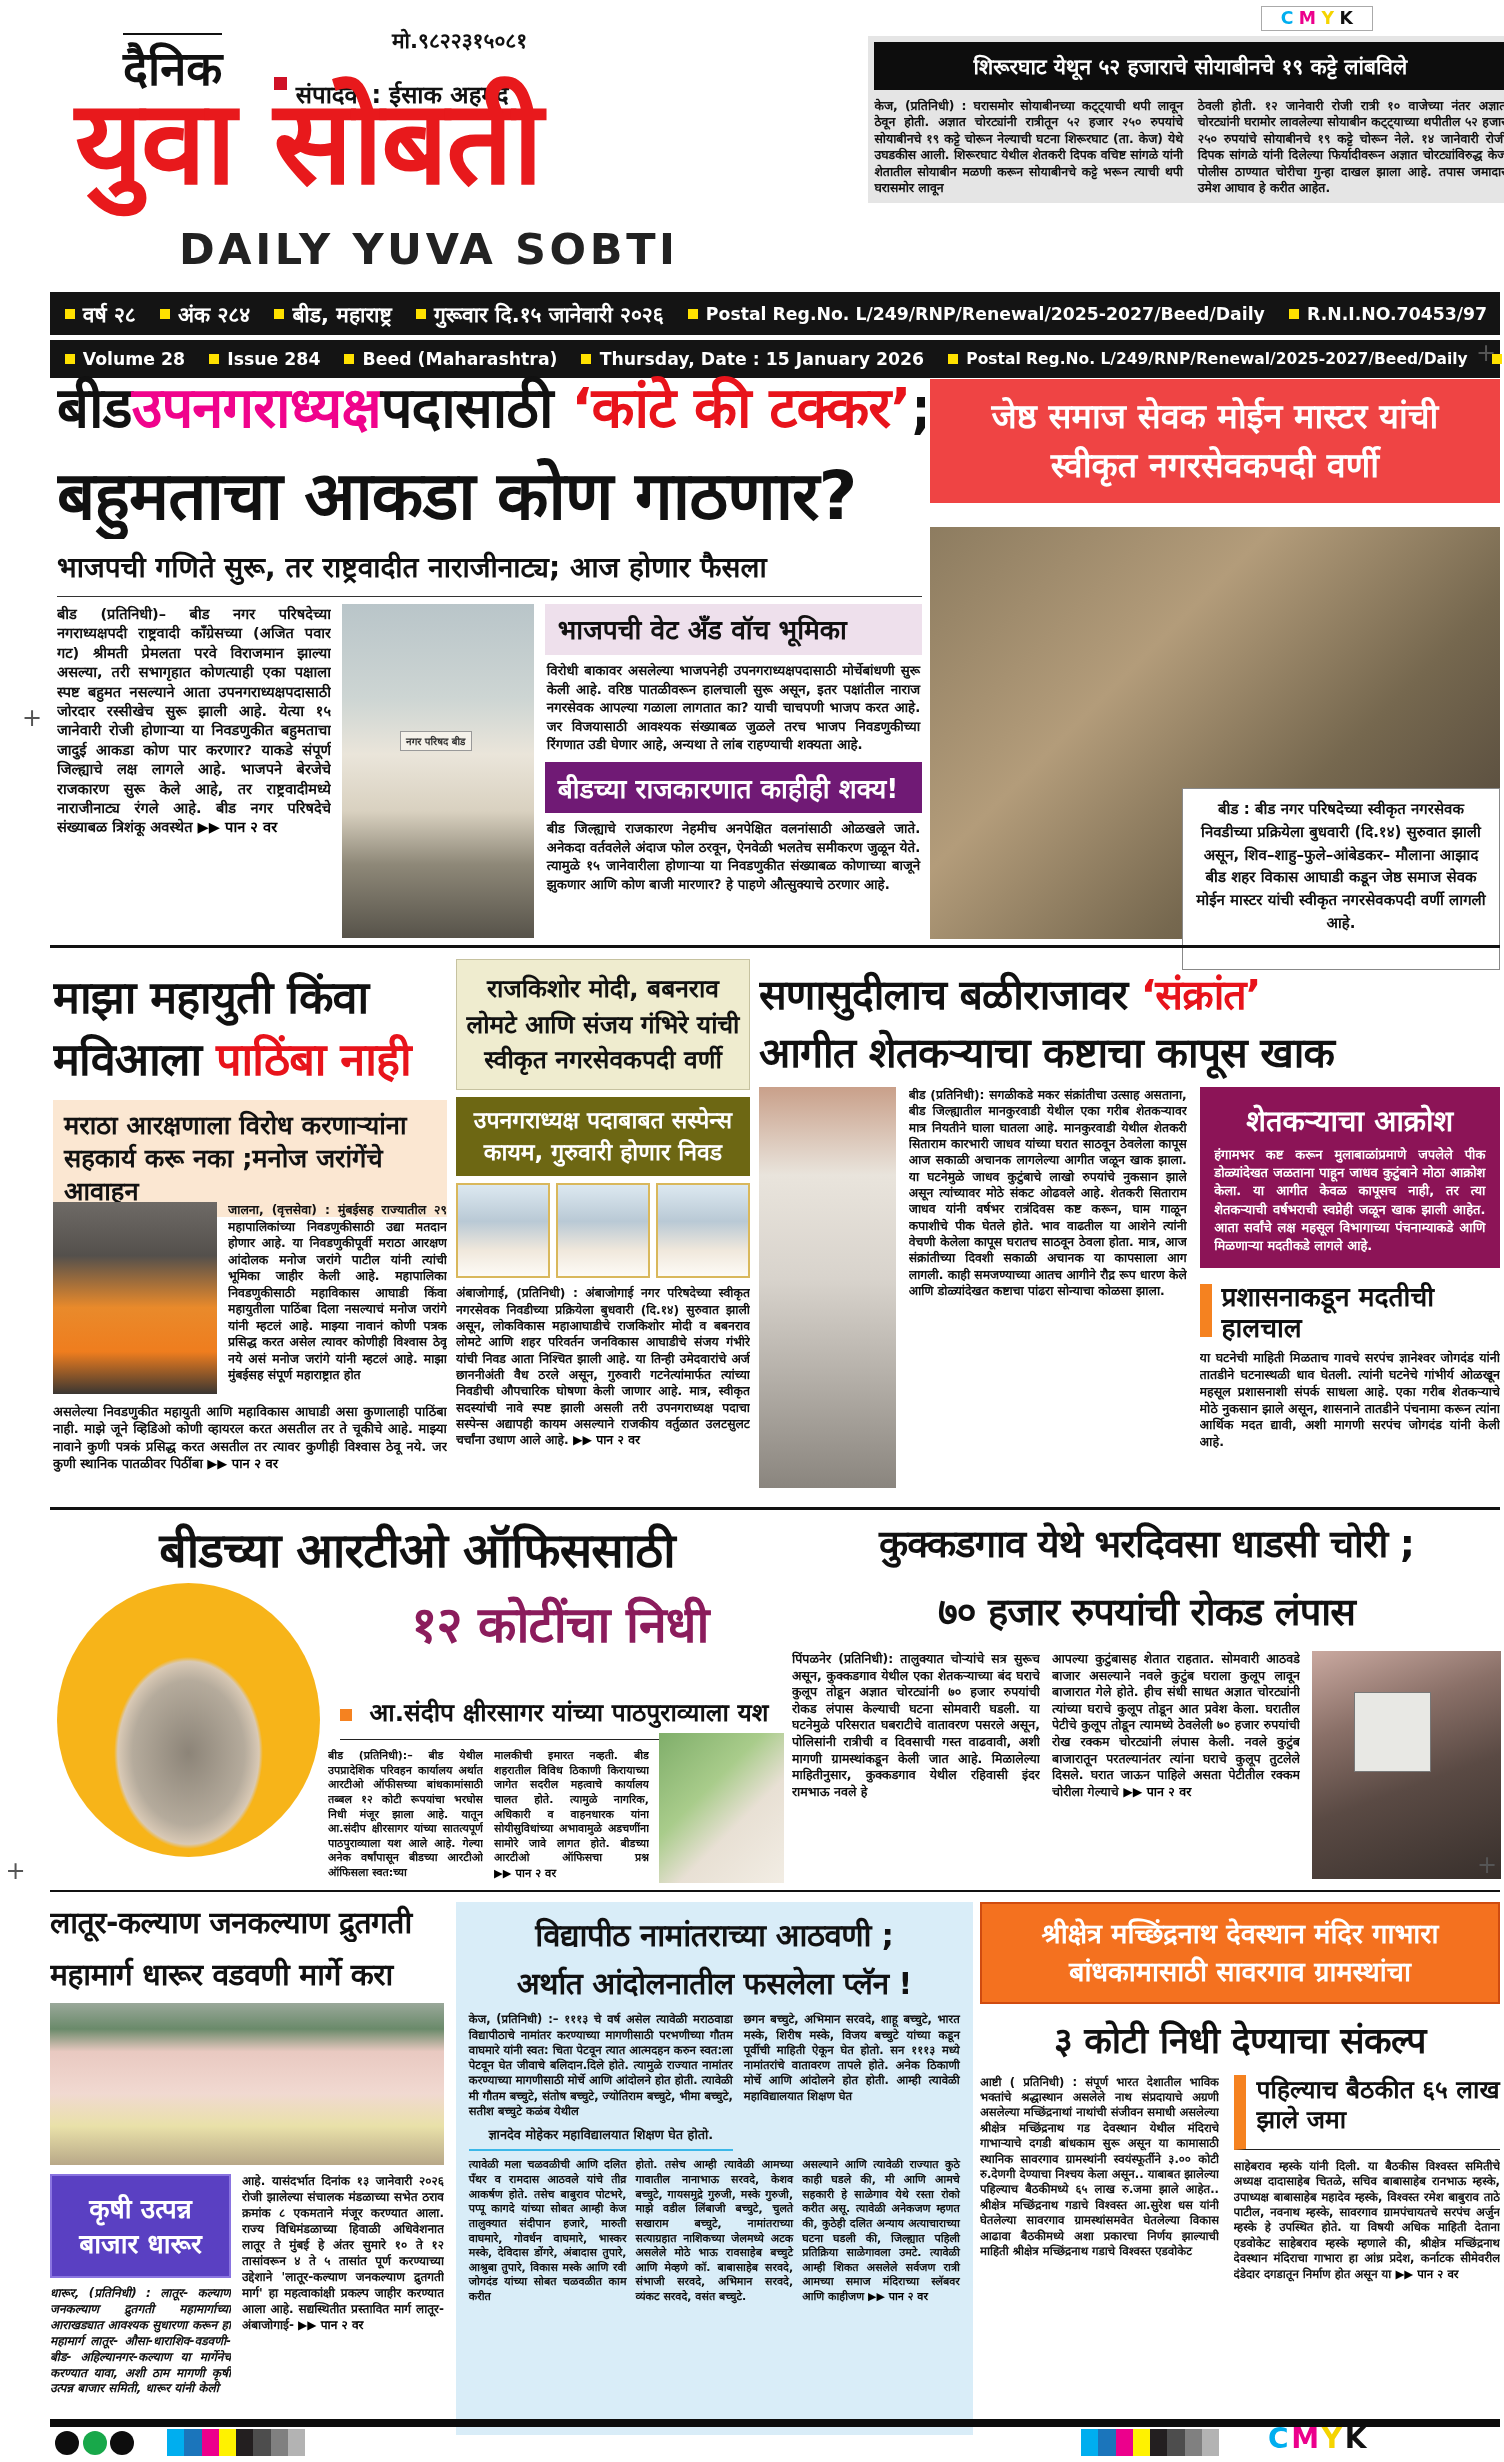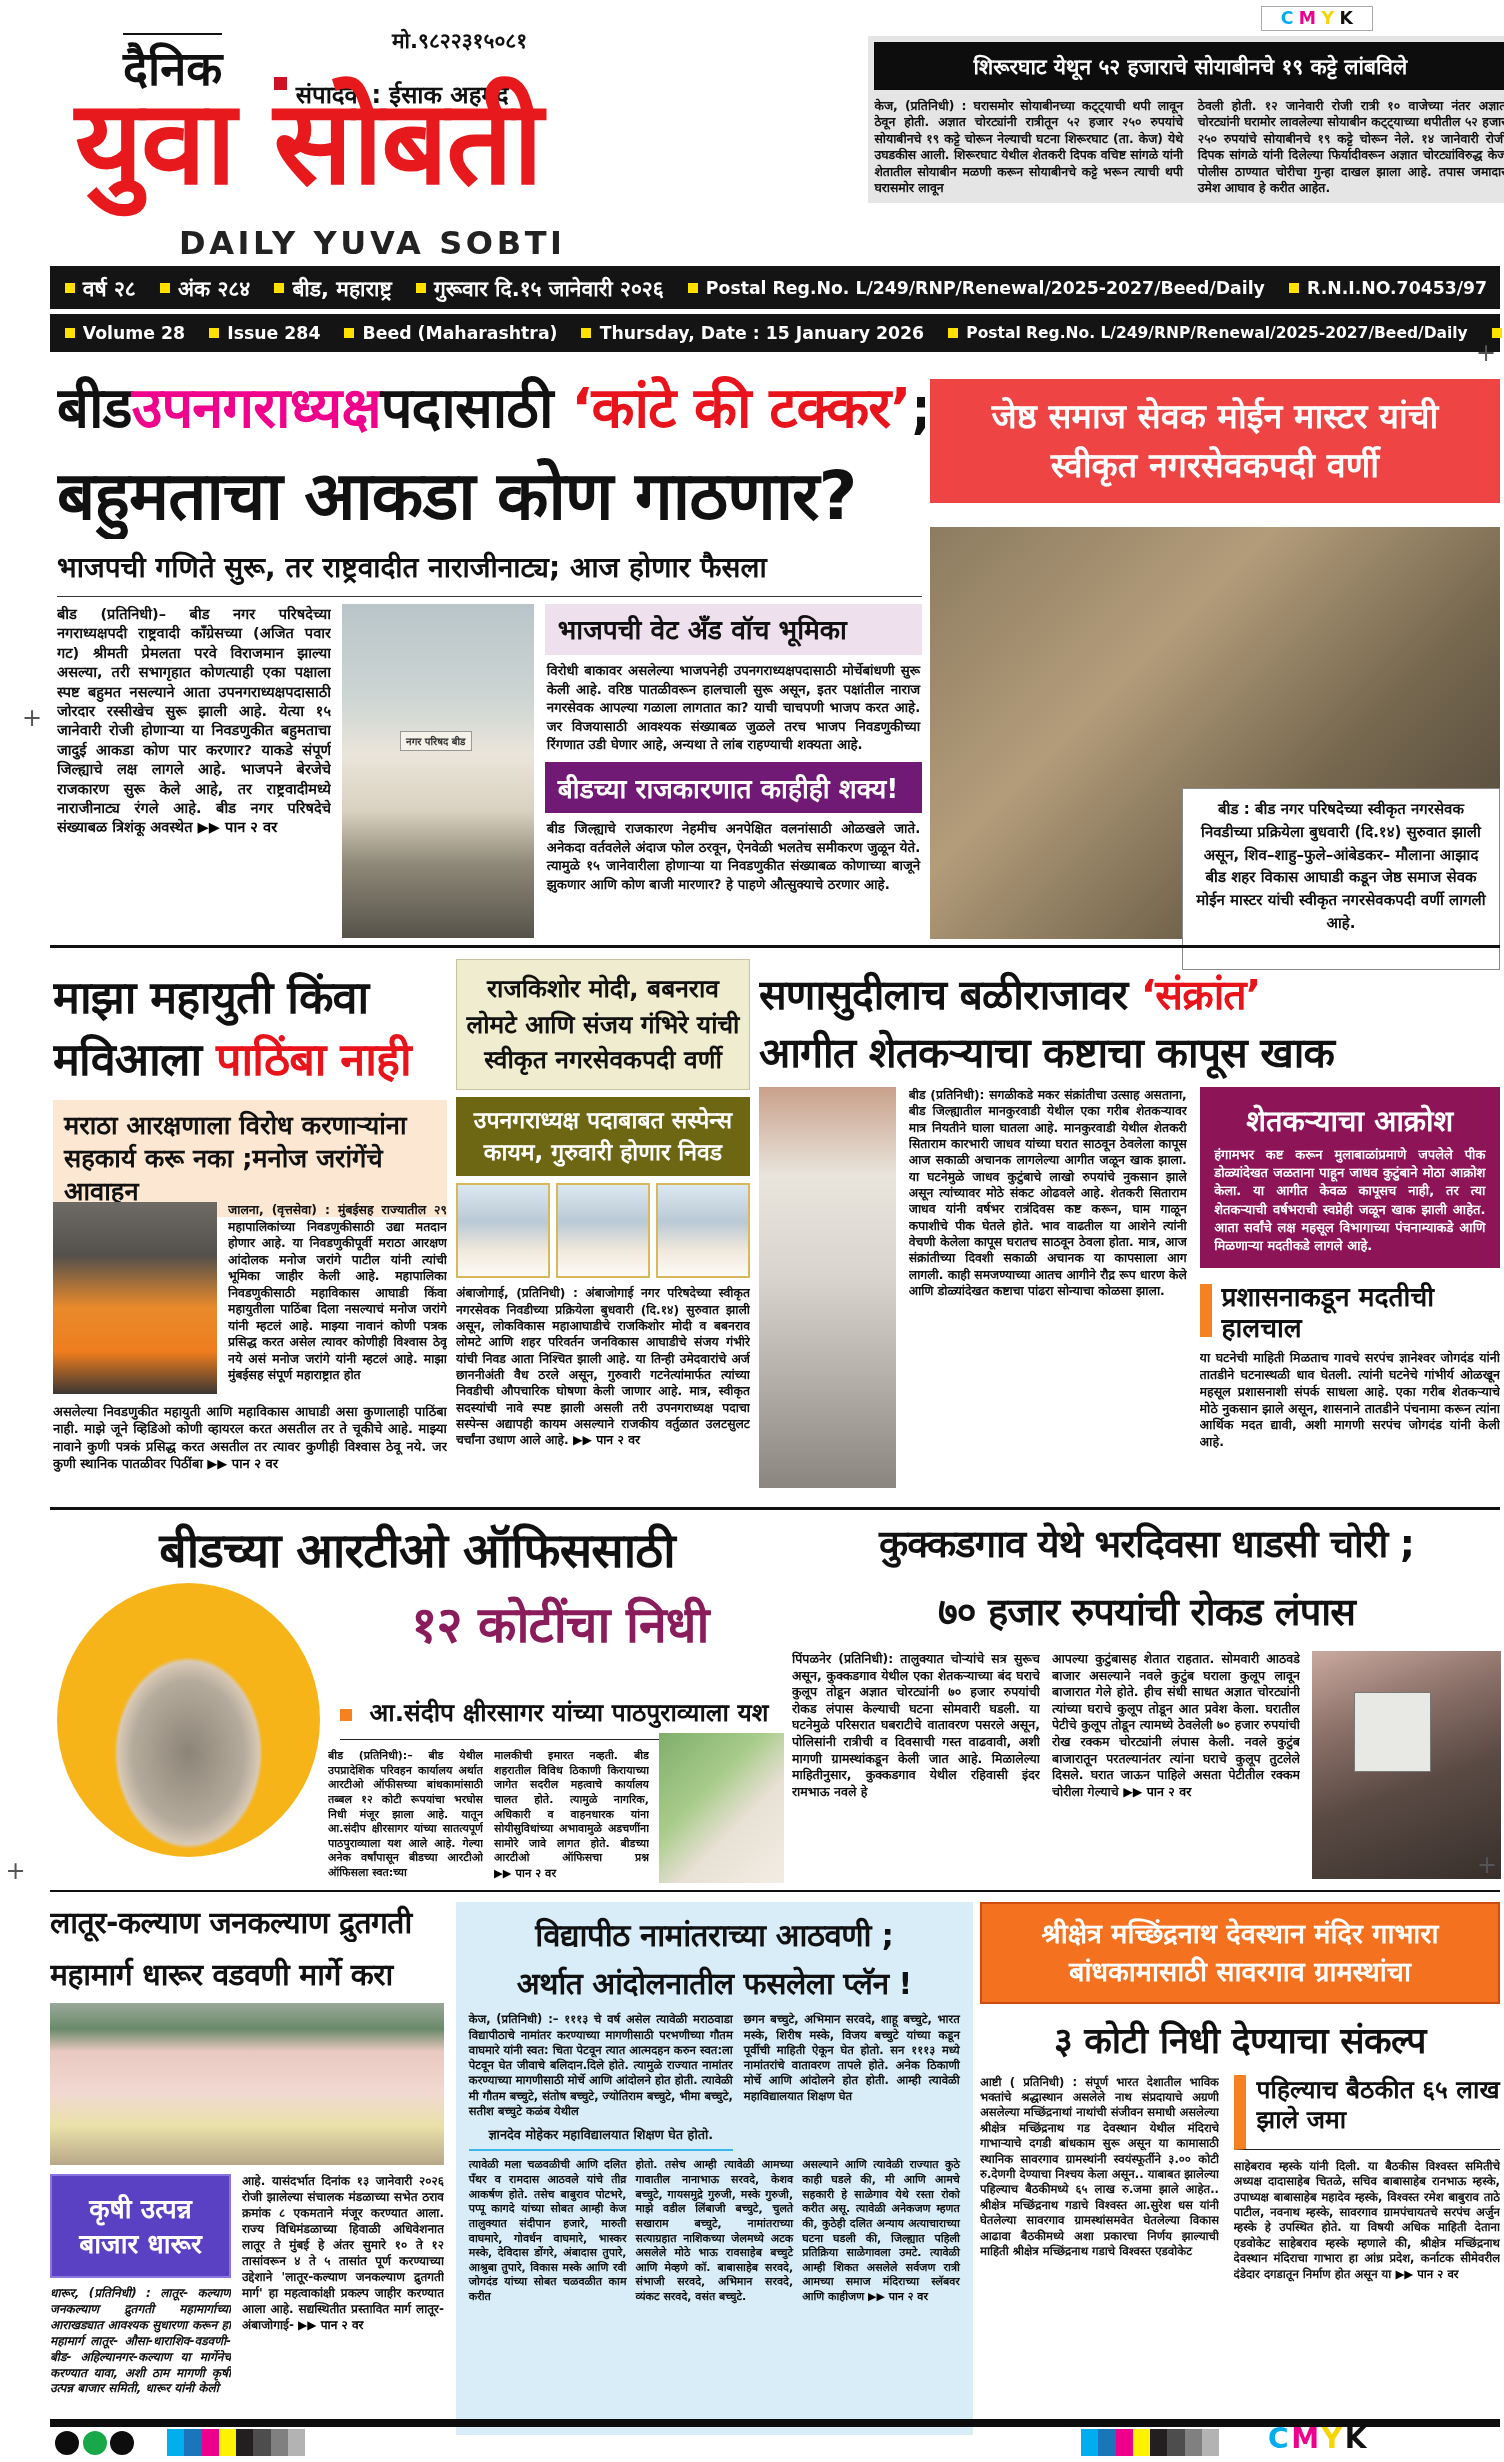--- a/index.html
+++ b/index.html
@@ -12,33 +12,33 @@
   .body-txt{font-weight:600;line-height:1.33;}
   .more{font-weight:800;color:#000;white-space:nowrap;}
   .clip{overflow:hidden;}
 
   
   .m-daily{font-size:47px;font-weight:800;border-top:2.7px solid #111;}
   .redsq{display:inline-block;width:12.8px;height:12.8px;background:#cf1126;margin-right:9px;}
   .m-editor{font-size:24px;font-weight:700;margin-top:20px;}
   .m-phone{font-size:21px;font-weight:700;}
   .m-title{font-size:117px;line-height:1;font-weight:800;color:#e8191c;letter-spacing:-1.8px;}
-  .m-title-en{font-size:32px;font-weight:800;letter-spacing:3.6px;color:#222;}
+  .m-title-en{font-size:43px;font-weight:800;letter-spacing:3.6px;color:#222;}
   .cmyk-box{display:flex;gap:5.5px;border:0.9px solid #aaa;justify-content:center;align-items:center;
             font-size:17.3px;font-weight:800;padding:1.8px 7.3px;}
   .let-c{color:#00aeef}.let-m{color:#ec008c}.let-y{color:#f5d400}.let-k{color:#111}
 
   
   .soy{background:#e5e5e5;padding:6.4px;}
   .soy-h{background:#0d0d0d;color:#fff;font-size:21px;font-weight:700;text-align:center;
          padding:10px 3.6px;white-space:nowrap;overflow:hidden;}
   .soy-body{display:flex;gap:14.6px;margin-top:7.3px;font-size:12.4px;}
 
   
-  .ib{background:#141414;color:#fff;display:flex;align-items:center;gap:24px;padding-left:14.6px;}
+  .ib{background:#141414;color:#fff;display:flex;align-items:center;gap:24px;padding-left:14.6px;margin-top:26px;}
   .ib-item{display:inline-flex;align-items:center;white-space:nowrap;}
   .ib-item::before{content:"";width:10px;height:10px;background:#ffe100;margin-right:8.2px;flex:none;}
   .ib1{font-size:21px;font-weight:700;}
   .ib2{font-size:17.3px;font-weight:600;}
 
   
   .lead-h1{font-size:56px;font-weight:800;letter-spacing:-0.9px;}
   .lead-h1 .mag{color:#f0038c;}
   .lead-h1 .red{color:#e8131b;}
   .lead-h2{font-size:67px;font-weight:800;letter-spacing:-0.9px;}

